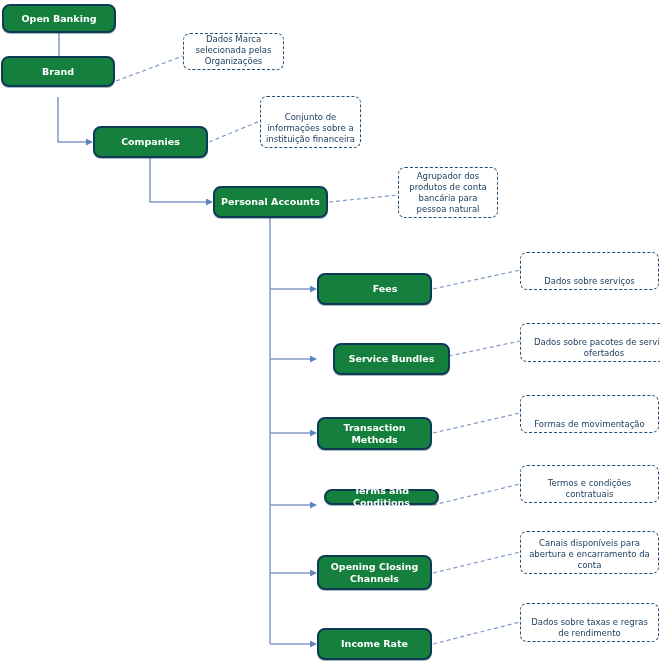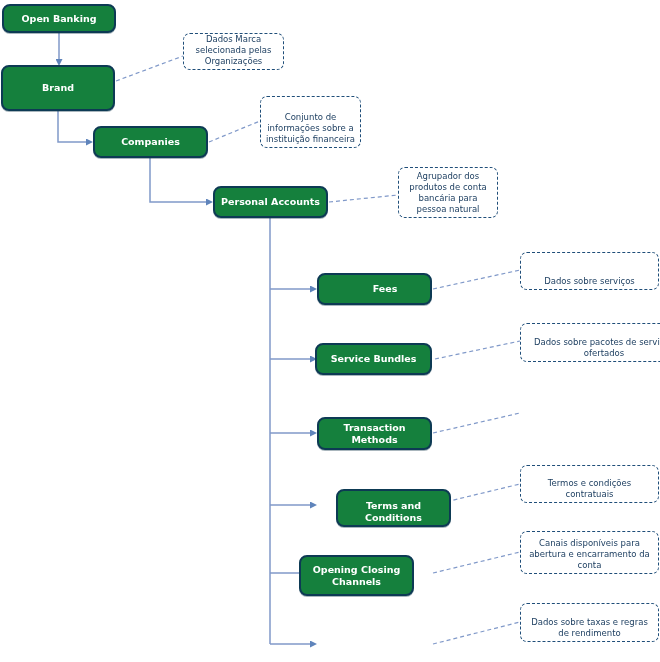--- a/index.html
+++ b/index.html
@@ -47,28 +47,28 @@
     display: flex;
     align-items: flex-end;
     justify-content: center;
     text-align: center;
     line-height: 1.3;
     padding: 2px 4px;
     background: #ffffff;
   }
   
   .n0 { left: 2px;   top: 4px;   width: 114px; height: 29px; }
-  .n1 { left: 1px;   top: 65px;  width: 114px; height: 46px; }
+  .n1 { left: 1px;   top: 56px;  width: 114px; height: 31px; }
   .n2 { left: 93px;  top: 126px; width: 115px; height: 32px; }
   .n3 { left: 213px; top: 186px; width: 115px; height: 32px; text-align: right; }
   .n4 { left: 317px; top: 273px; width: 115px; height: 32px; padding-left: 25px; }
-  .n5 { left: 315px; top: 343px; width: 117px; height: 32px; }
+  .n5 { left: 333px; top: 343px; width: 117px; height: 32px; }
   .n6 { left: 317px; top: 417px; width: 115px; height: 33px; }
-  .n7 { left: 336px; top: 489px; width: 115px; height: 38px; align-items: flex-end; }
-  .n8 { left: 299px; top: 555px; width: 115px; height: 41px; }
+  .n7 { left: 324px; top: 489px; width: 115px; height: 16px; }
+  .n8 { left: 317px; top: 555px; width: 115px; height: 35px; }
   .n9 { left: 317px; top: 628px; width: 115px; height: 32px; }
   
   .a1 { left: 183px; top: 33px;  width: 101px; height: 37px; }
   .a2 { left: 260px; top: 96px;  width: 101px; height: 52px; }
   .a3 { left: 398px; top: 167px; width: 100px; height: 51px; }
   .a4 { left: 520px; top: 252px; width: 139px; height: 38px; }
   .a5 { left: 520px; top: 323px; width: 168px; height: 39px; }
   .a6 { left: 520px; top: 395px; width: 139px; height: 38px; }
   .a7 { left: 520px; top: 465px; width: 139px; height: 38px; }
   .a8 { left: 520px; top: 531px; width: 139px; height: 43px; }
@@ -132,36 +132,42 @@
   </div>
   <div class="node n6">
     <span>Transaction Methods</span>
   </div>
   <div class="node n7">
     <span>Terms and Conditions</span>
   </div>
   <div class="node n8">
     <span>Opening Closing Channels</span>
   </div>
+  <div class="node n9">
+    <span>Income Rate</span>
+  </div>
 
   <div class="note a1">
     <span>Dados Marca selecionada pelas Organizações</span>
   </div>
   <div class="note a3">
     <span>Agrupador dos produtos de conta bancária para pessoa natural</span>
   </div>
   <div class="note a2">
     <span>Conjunto de informações sobre a instituição financeira</span>
   </div>
   <div class="note a4">
     <span>Dados sobre serviços</span>
   </div>
   <div class="note a5">
     <span>Dados sobre pacotes de serviços ofertados</span>
   </div>
+  <div class="note a6">
+    <span>Formas de movimentação</span>
+  </div>
   <div class="note a7">
     <span>Termos e condições contratuais</span>
   </div>
   <div class="note a8">
     <span>Canais disponíveis para abertura e encarramento da conta</span>
   </div>
   <div class="note a9">
     <span>Dados sobre taxas e regras de rendimento</span>
   </div>
 

